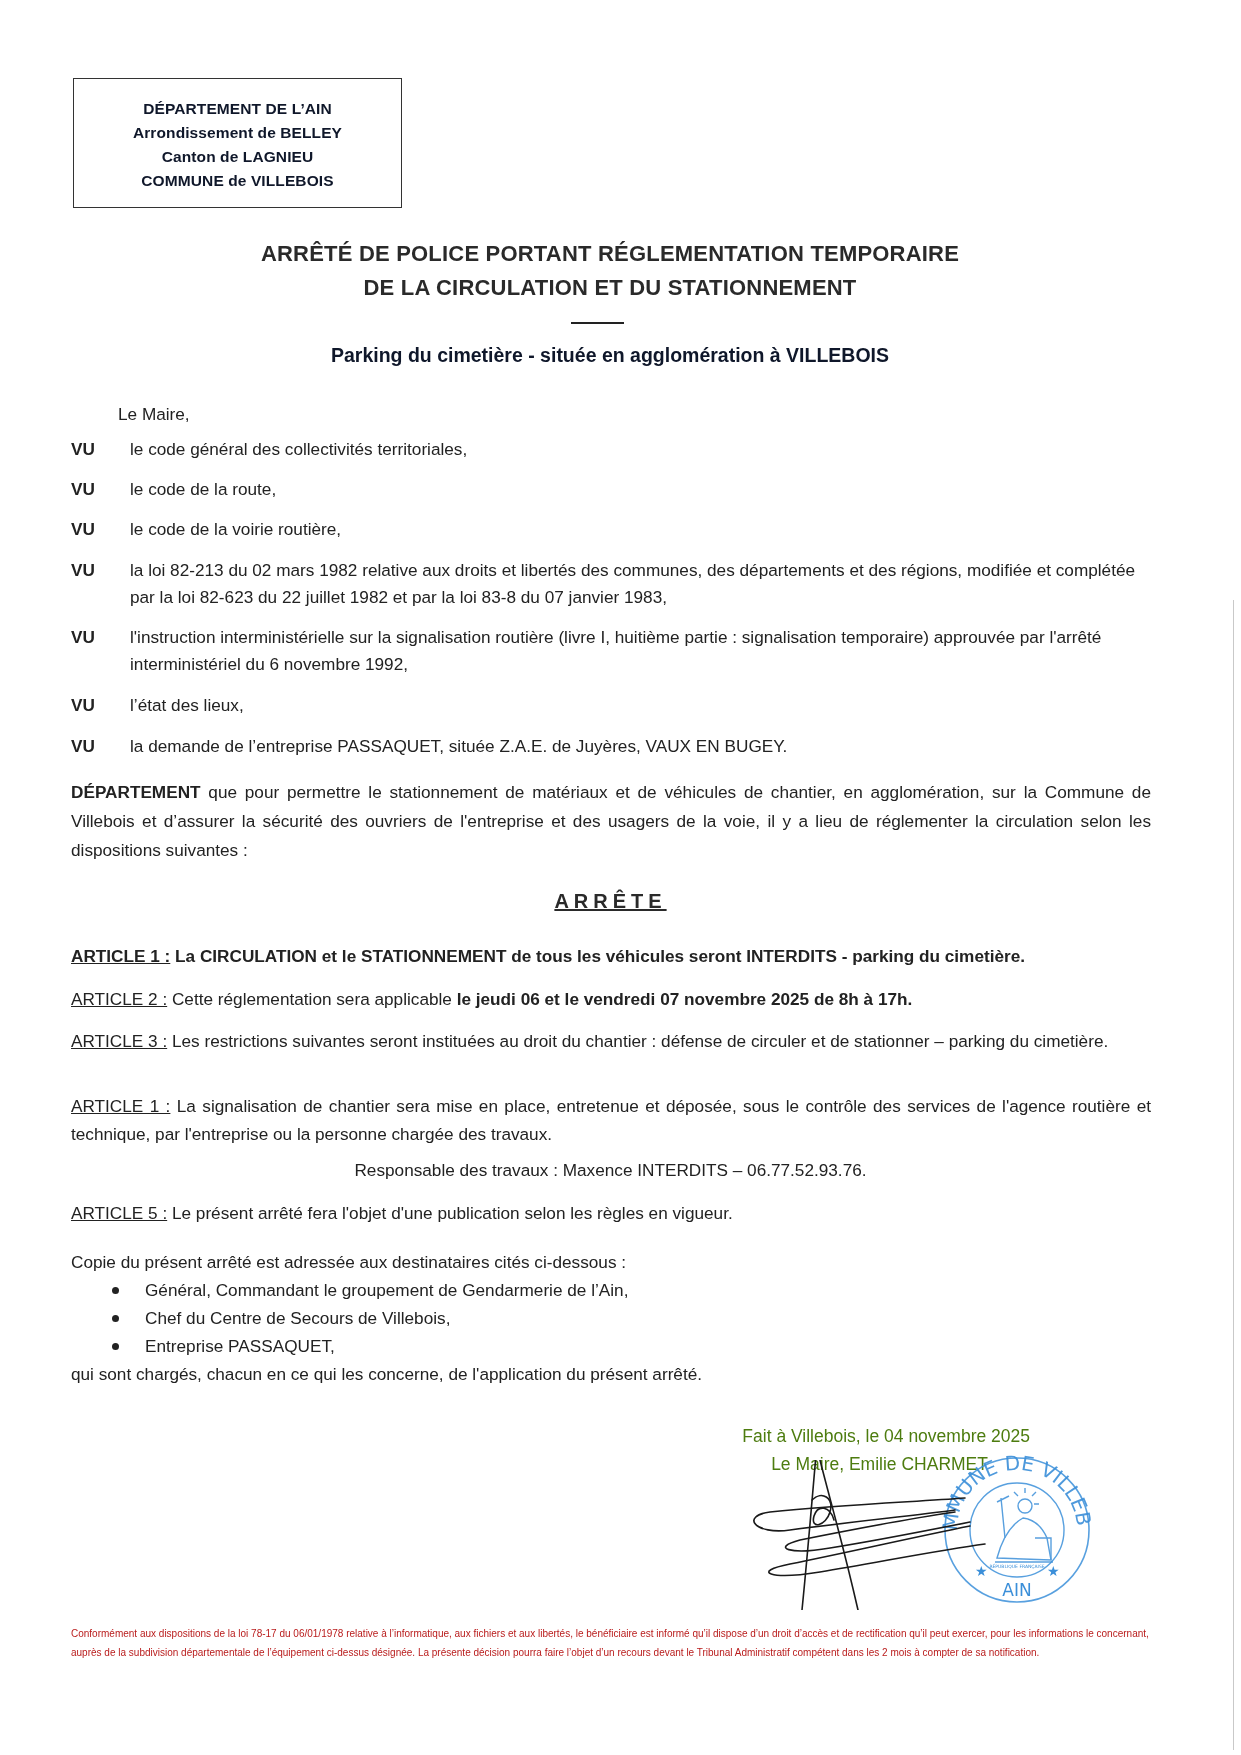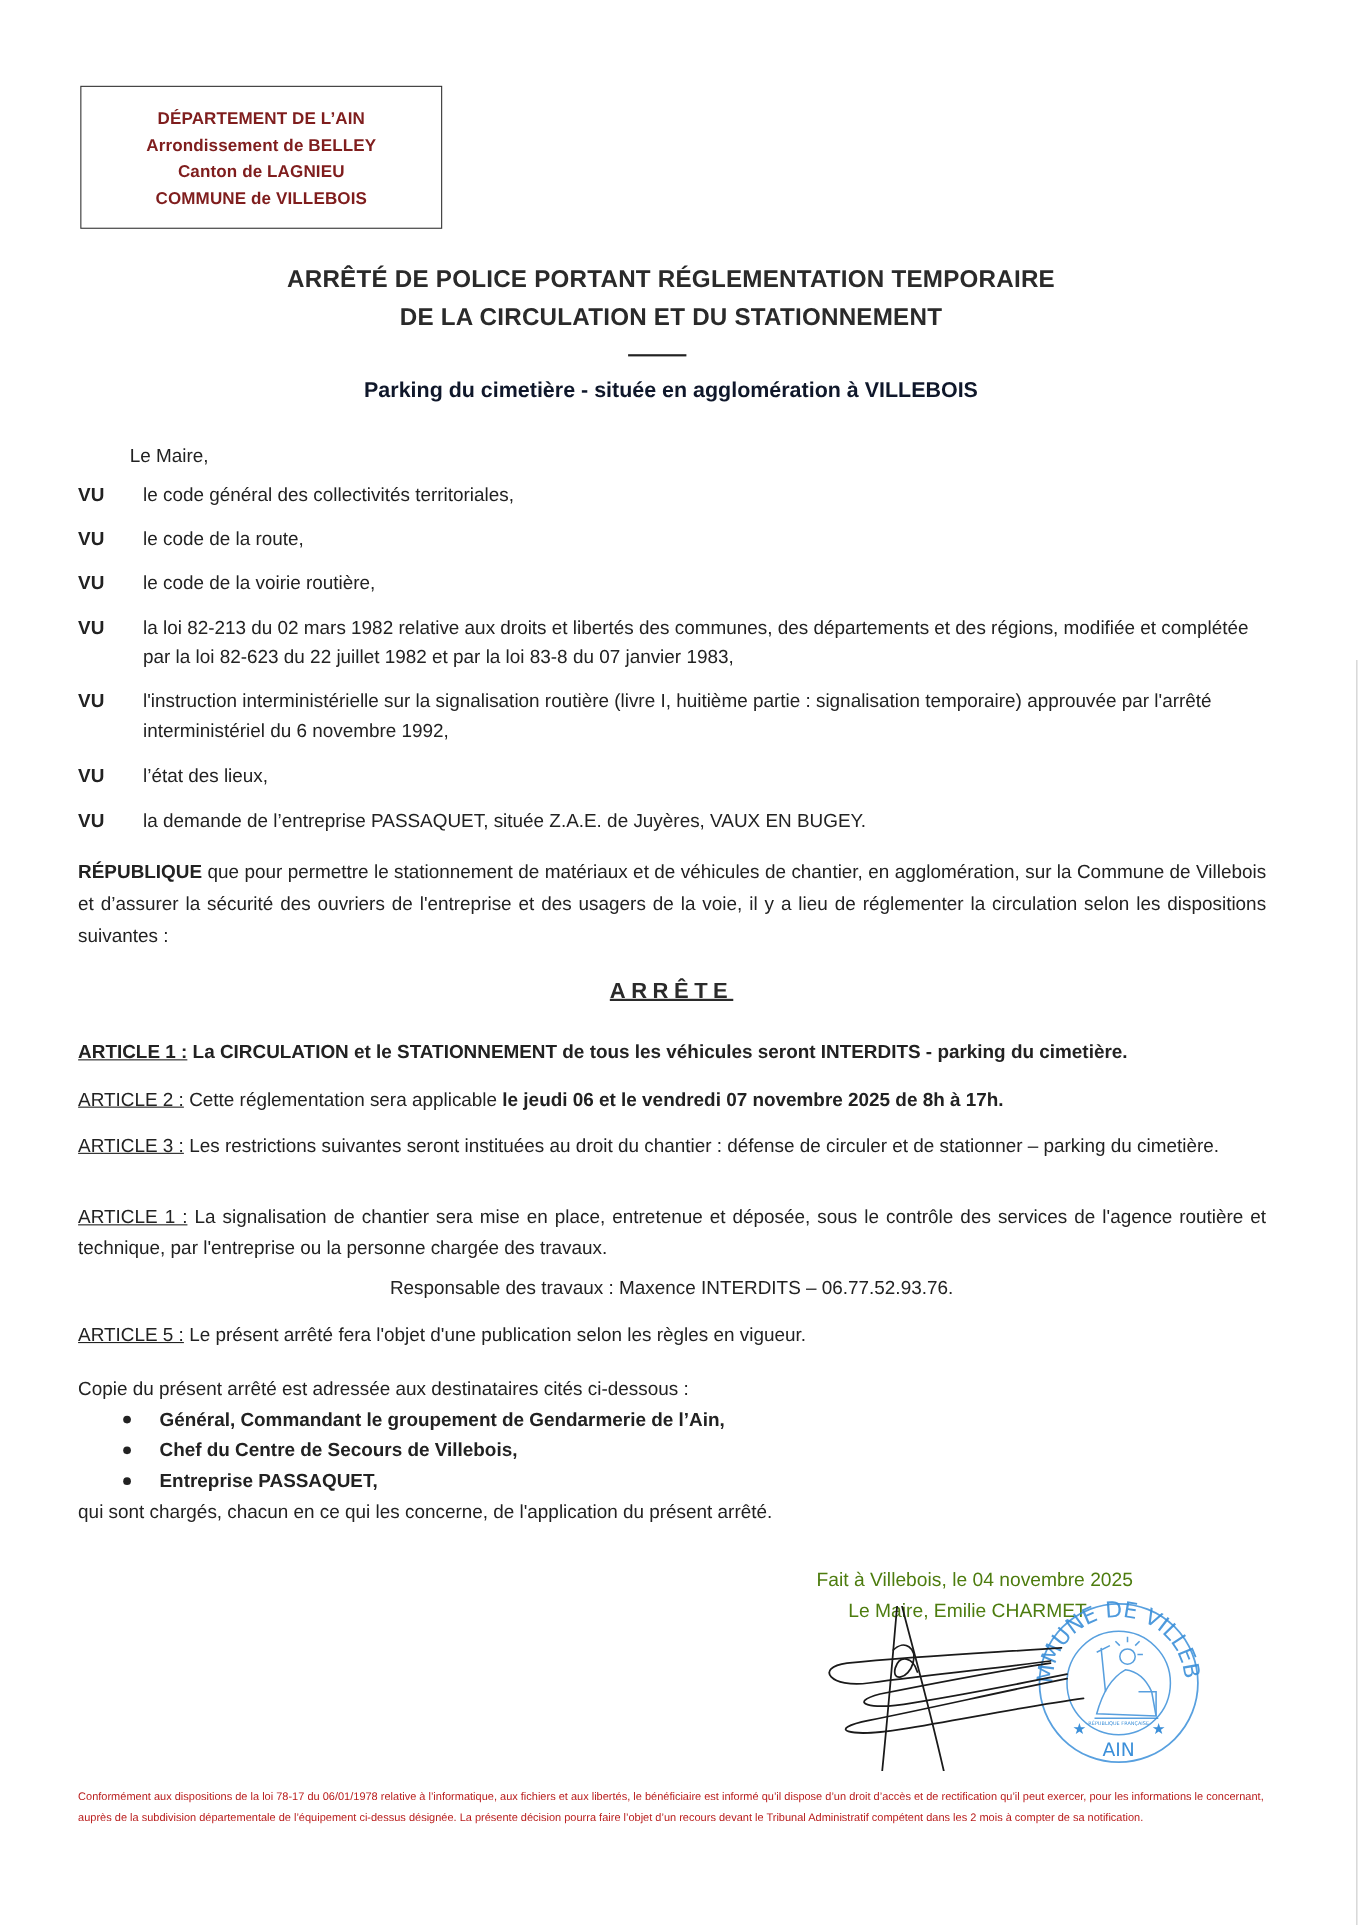--- a/index.html
+++ b/index.html
@@ -9,21 +9,21 @@
       color: #1a1a1a;
     }
     .page-edge {
       position: absolute; left: 1233px; top: 600px; width: 1px; height: 1150px;
       background: #c9c9c9;
     }
     .header-box {
       position: absolute; left: 73px; top: 78px; width: 329px; height: 130px;
       border: 1.2px solid #333; box-sizing: border-box;
       text-align: center; padding-top: 18px;
-      font-weight: bold; font-size: 15.5px; line-height: 24px; color: #7f1d1d;
+      font-weight: bold; font-size: 15.5px; line-height: 24px; color: #0f172a;
     }
     .header-box div { letter-spacing: 0.1px; }
     .title {
       position: absolute; left: 150px; width: 920px; top: 237px;
       text-align: center; font-weight: bold; font-size: 22px; line-height: 34px;
       color: #2a2a2a; letter-spacing: 0.2px;
     }
     .title-rule {
       position: absolute; left: 571px; top: 322px; width: 53px; height: 1.5px; background: #222;
     }
@@ -46,21 +46,21 @@
       font-weight: bold; font-size: 20px; letter-spacing: 5px; text-decoration: underline;
       color: #2a2a2a;
     }
     .article { position: absolute; left: 71px; width: 1080px; line-height: 28px; text-align: justify; }
     .article-label { text-decoration: underline; }
     .bold { font-weight: bold; }
     .responsable {
       position: absolute; left: 0; width: 1221px; top: 1160px; text-align: center;
     }
     .copie { position: absolute; left: 71px; top: 1248px; line-height: 28px; }
-    .copie ul { margin: 0; padding: 0 0 0 74px; list-style: none; font-weight: bold; }
+    .copie ul { margin: 0; padding: 0 0 0 74px; list-style: none; }
     .copie li { position: relative; }
     .copie li::before {
       content: ""; position: absolute; left: -33px; top: 11px; width: 7px; height: 7px;
       border-radius: 50%; background: #222;
     }
     .signature-block {
       position: absolute; left: 660px; top: 1422px; width: 370px; text-align: right;
       line-height: 28px; font-size: 17.5px; color: #4d7c0f;
     }
     .signature-block div:nth-child(2) { padding-right: 42px; }
@@ -115,21 +115,21 @@
 <div class="body-text vu-row" style="top:692px">
   <span class="vu-label">VU</span>
   <span class="vu-text">l’état des lieux,</span>
 </div>
 <div class="body-text vu-row" style="top:733px">
   <span class="vu-label">VU</span>
   <span class="vu-text">la demande de l’entreprise PASSAQUET, située Z.A.E. de Juyères, VAUX EN BUGEY.</span>
 </div>
 
 <div class="body-text considerant">
-  <b>RÉPUBLIQUE</b><span> que pour permettre le stationnement de matériaux et de véhicules de chantier, en agglomération, sur la Commune de Villebois et d’assurer la sécurité des ouvriers de l'entreprise et des usagers de la voie, il y a lieu de réglementer la circulation selon les dispositions suivantes :</span>
+  <b>DÉPARTEMENT</b><span> que pour permettre le stationnement de matériaux et de véhicules de chantier, en agglomération, sur la Commune de Villebois et d’assurer la sécurité des ouvriers de l'entreprise et des usagers de la voie, il y a lieu de réglementer la circulation selon les dispositions suivantes :</span>
 </div>
 
 <div class="arrete-heading">ARRÊTE</div>
 
 <div class="body-text article" style="top:942px">
   <span class="article-label bold">ARTICLE 1 :</span><span></span><span class="bold"> La CIRCULATION et le STATIONNEMENT de tous les véhicules seront INTERDITS - parking du cimetière.</span>
 </div>
 <div class="body-text article" style="top:985px">
   <span class="article-label">ARTICLE 2 :</span><span> Cette réglementation sera applicable </span><span class="bold">le jeudi 06 et le vendredi 07 novembre 2025 de 8h à 17h.</span>
 </div>

